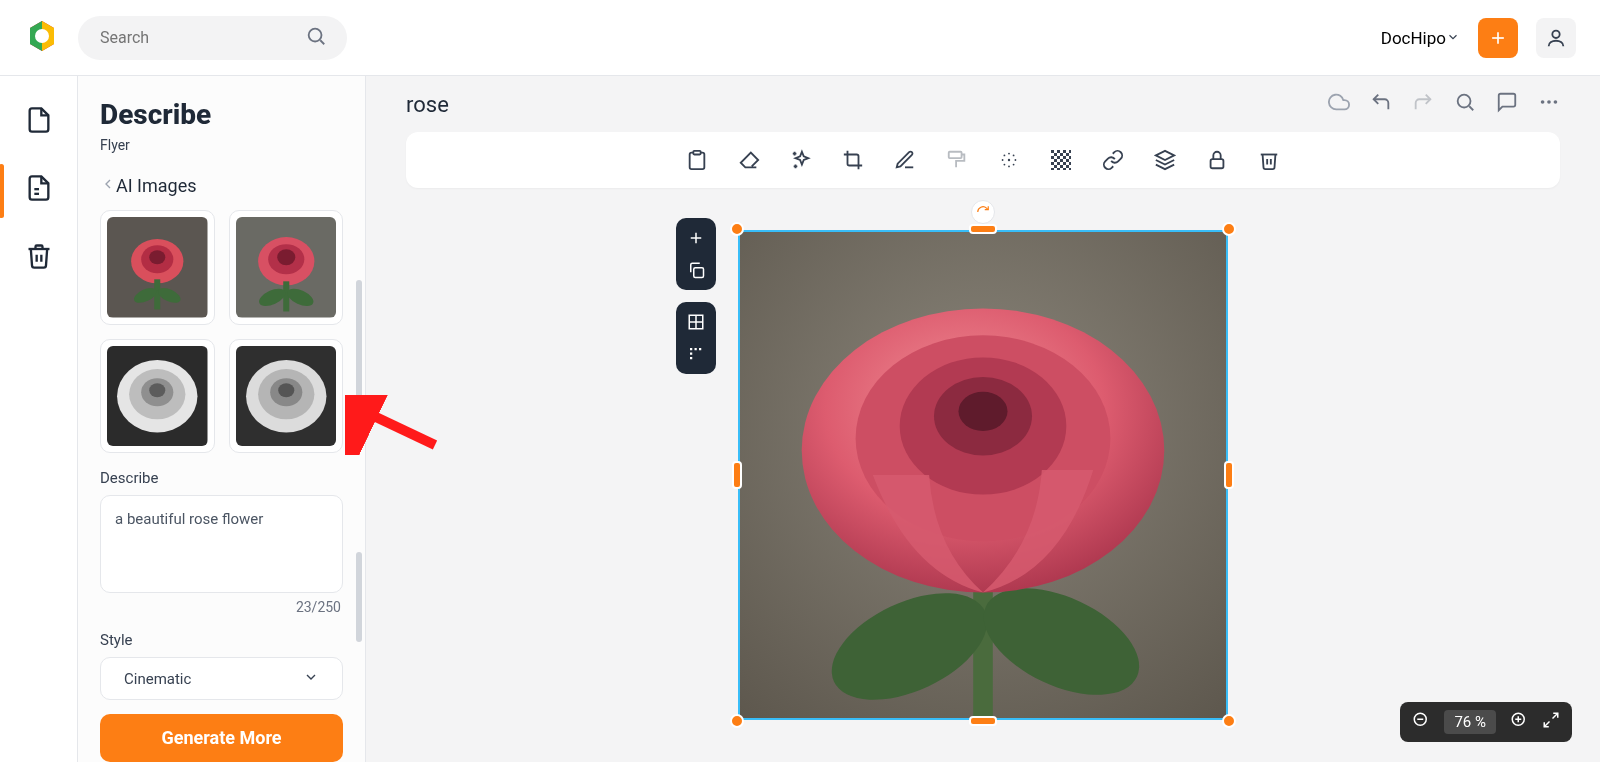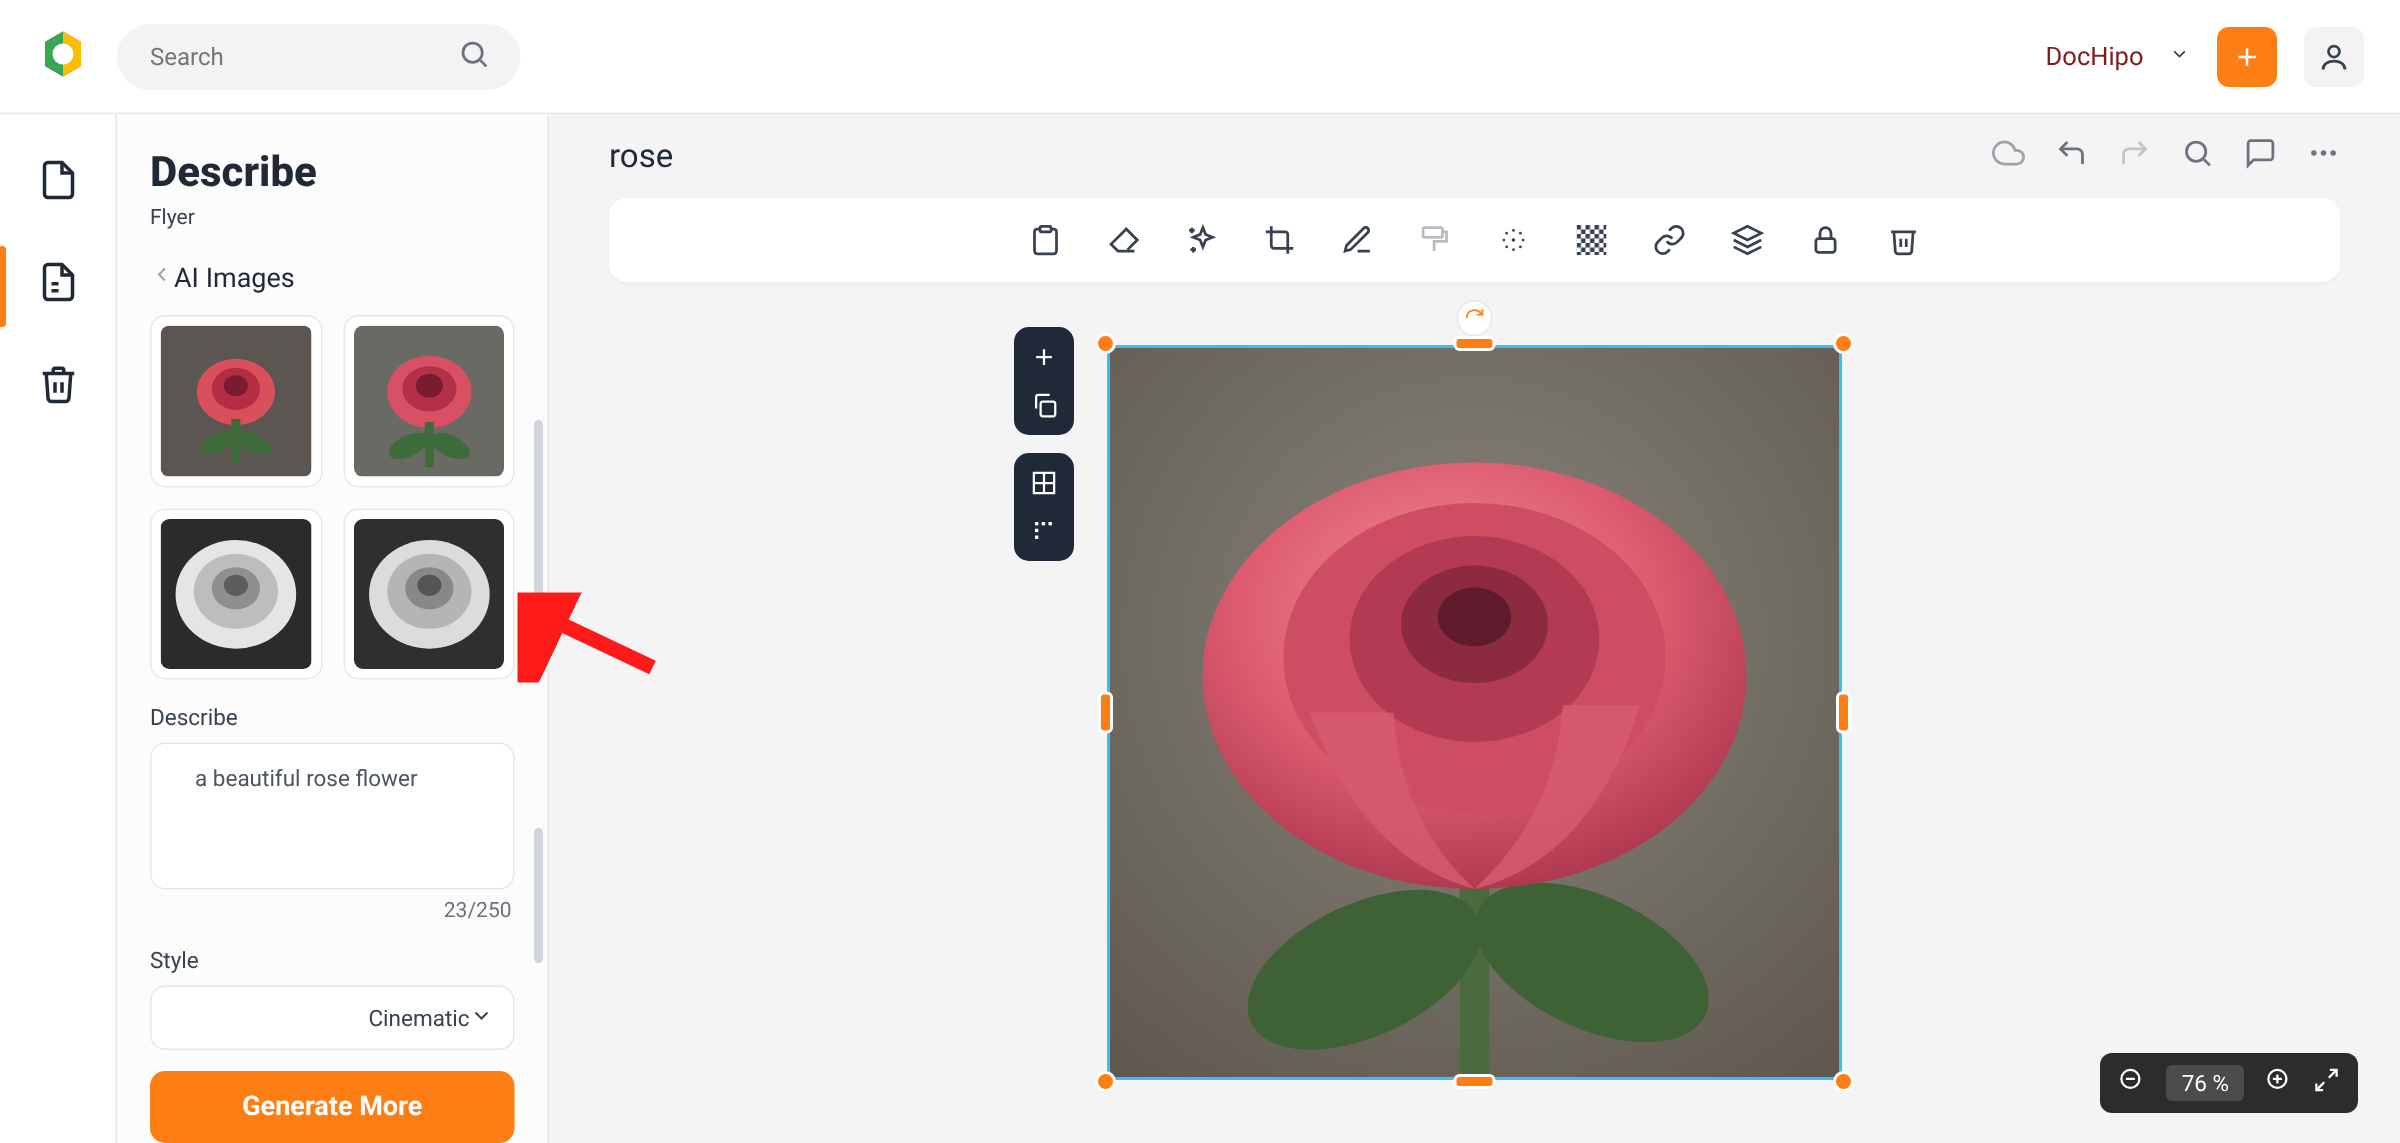--- a/index.html
+++ b/index.html
@@ -11,41 +11,41 @@
   --border:#e5e7eb;
   --selblue:#38bdf8;
 }
 *{box-sizing:border-box;font-family:-apple-system,Segoe UI,Roboto,Arial,sans-serif}
 body{margin:0;width:1600px;height:762px;background:var(--bg);overflow:hidden;position:relative}
 
 .topbar{height:76px;display:flex;align-items:center;padding:12px 24px;gap:18px;border-bottom:1px solid var(--border)}
 .search{flex:0 0 260px;display:flex;align-items:center;background:#f3f3f4;border-radius:999px;height:44px;padding:0 20px;color:#6b7280}
 .search input{flex:1;border:0;background:transparent;outline:none;font-size:16px;color:#374151}
 .spacer{flex:1}
-.brand-dd{display:flex;align-items:center;gap:17px;color:#7f1d1d;font-size:17px;cursor:pointer}
+.brand-dd{display:flex;align-items:center;gap:0;color:#000000;font-size:17px;cursor:pointer}
 .icon-btn{width:40px;height:40px;border-radius:8px;display:flex;align-items:center;justify-content:center;cursor:pointer}
 .icon-btn.primary{background:var(--accent);color:#fff}
 .icon-btn.flat{background:#f3f3f4;color:#374151}
 
 .main{display:flex;height:calc(100% - 76px)}
 .rail{width:78px;background:#fff;display:flex;flex-direction:column;align-items:center;padding-top:22px;gap:24px;border-right:1px solid var(--border)}
 .rail-btn{width:44px;height:44px;display:flex;align-items:center;justify-content:center;cursor:pointer;position:relative}
 .rail-btn.active::before{content:"";position:absolute;left:-18px;top:-2px;bottom:-8px;width:5px;background:var(--accent);border-radius:3px}
 .side{width:288px;background:#fcfcfc;display:flex;flex-direction:column;border-right:1px solid var(--border);position:relative}
 .side-inner{padding:22px 22px 0 22px;display:flex;flex-direction:column;height:100%}
 .side h1{margin:0;font-size:28px;font-weight:800;color:#1f2937}
 .side .sub{font-size:14px;color:#374151;margin-top:6px}
 .crumb{display:flex;align-items:flex-end;gap:0;margin-top:22px;font-size:18px;color:#1f2937;cursor:pointer}
 .thumbs{margin-top:14px;display:grid;grid-template-columns:1fr 1fr;gap:14px}
 .thumb{aspect-ratio:1;background:#fff;border:1px solid var(--border);border-radius:10px;display:flex;align-items:center;justify-content:center;padding:6px;cursor:pointer}
 .thumb-inner{width:100%;height:100%;border-radius:6px;overflow:hidden}
 .label-sm{font-size:15px;color:#374151;margin-top:16px}
-.desc-box{margin-top:8px;background:#fff;border:1px solid var(--border);border-radius:10px;padding:14px 14px 36px 29px;font-size:15px;color:#4b5563;resize:none;outline:none;height:100px;width:100%}
+.desc-box{margin-top:8px;background:#fff;border:1px solid var(--border);border-radius:10px;padding:14px 14px 36px 14px;font-size:15px;color:#4b5563;resize:none;outline:none;height:100px;width:100%}
 .counter{align-self:flex-end;font-size:14px;color:#6b7280;margin-top:6px;margin-right:2px}
-.select{margin-top:8px;background:#fff;border:1px solid var(--border);border-radius:10px;height:44px;display:flex;align-items:center;justify-content:flex-end;padding:0 13px;font-size:15px;color:#374151;cursor:pointer}
+.select{margin-top:8px;background:#fff;border:1px solid var(--border);border-radius:10px;height:44px;display:flex;align-items:center;justify-content:space-between;padding:0 23px;font-size:15px;color:#374151;cursor:pointer}
 .gen-btn{margin-top:14px;height:50px;background:var(--accent);color:#fff;border:0;border-radius:10px;font-size:18px;font-weight:700;cursor:pointer}
 .side-scroll{position:absolute;top:204px;right:3px;width:6px;height:170px;background:#d1d5db;border-radius:3px}
 .side-scroll2{position:absolute;top:476px;right:3px;width:6px;height:90px;background:#d1d5db;border-radius:3px}
 
 .workarea{flex:1;background:var(--panel);display:flex;flex-direction:column;position:relative}
 .work-header{height:56px;display:flex;align-items:center;padding:0 40px}
 .doc-title{font-size:22px;font-weight:400;color:#1f2937}
 .work-head-right{margin-left:auto;display:flex;gap:20px;color:#6b7280}
 .tool-strip{margin:0 40px;height:56px;background:#fff;border-radius:12px;display:flex;align-items:center;justify-content:center;gap:26px;color:#374151;box-shadow:0 1px 2px rgba(0,0,0,.04)}
 .tool-strip .tool{width:26px;height:26px;display:flex;align-items:center;justify-content:center;cursor:pointer}

